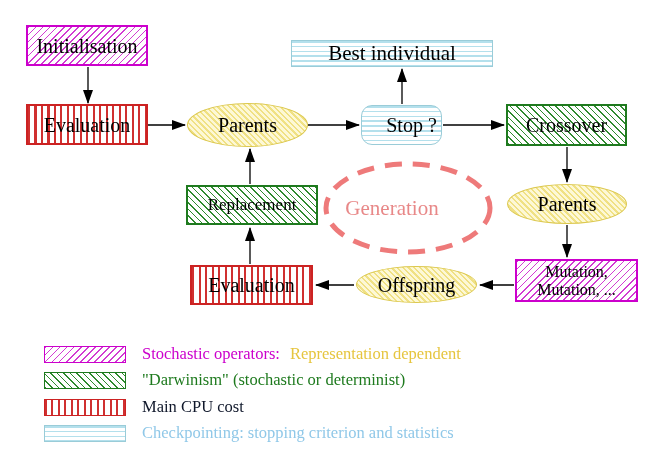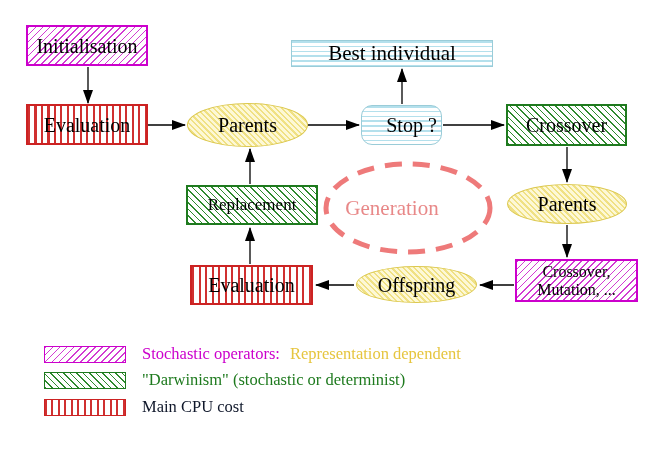--- a/index.html
+++ b/index.html
@@ -99,21 +99,21 @@
 
   <div class="node p-green" style="left:506px;top:104px;width:121px;height:42px">
     <span>Crossover</span>
   </div>
 
   <div class="node ellipse p-yellow" style="left:507px;top:184px;width:120px;height:40px">
     <span>Parents</span>
   </div>
 
   <div class="node p-magenta" style="left:515px;top:259px;width:123px;height:43px;font-size:16px;flex-direction:column">
-    <span>Crossover,</span>
+    <span>Mutation,</span>
     <span>Mutation, ...</span>
   </div>
 
   <div class="node ellipse p-yellow" style="left:356px;top:266px;width:121px;height:37px">
     <span>Offspring</span>
   </div>
 
   <div class="node p-red" style="left:190px;top:265px;width:123px;height:40px">
     <span>Evaluation</span>
   </div>
@@ -132,14 +132,18 @@
   <div class="legend-row" style="top:371px">
     <div class="swatch p-green"></div>
     <div class="legend-text lt-green">"Darwinism" (stochastic or determinist)</div>
   </div>
 
   <div class="legend-row" style="top:398px">
     <div class="swatch p-red"></div>
     <div class="legend-text lt-red">Main CPU cost</div>
   </div>
 
+  <div class="legend-row" style="top:424px">
+    <div class="swatch p-cyan"></div>
+    <div class="legend-text lt-blue">Checkpointing: stopping criterion and statistics</div>
+  </div>
 
 </div>
 
 </body></html>

